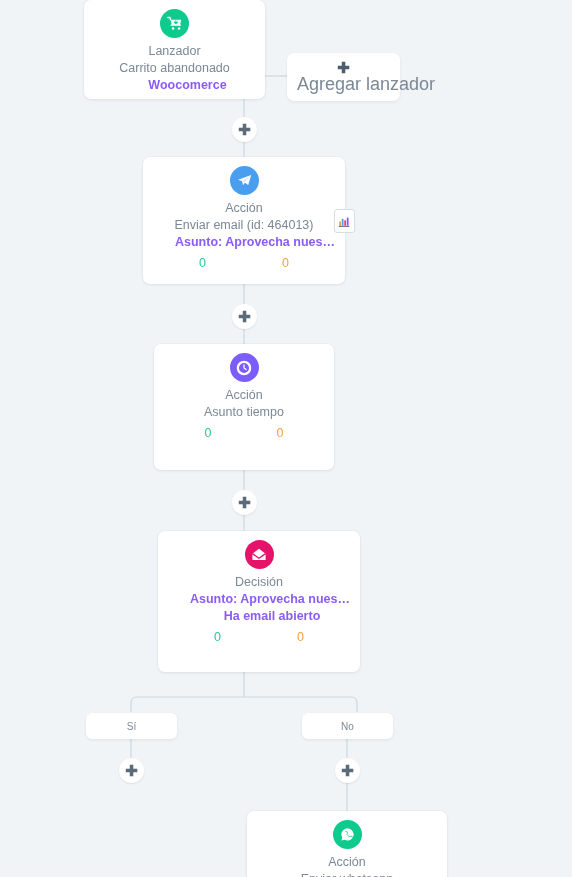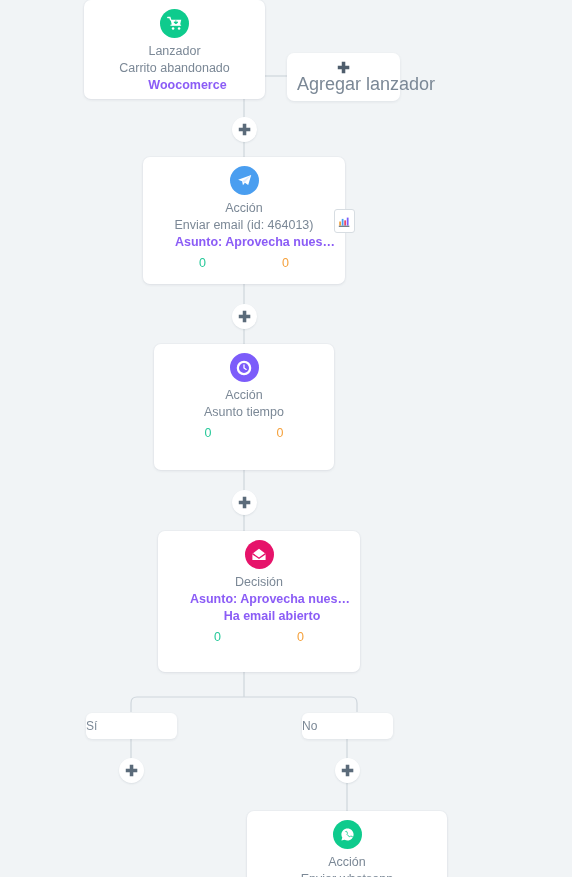--- a/index.html
+++ b/index.html
@@ -139,22 +139,22 @@
 
   
   .branch-pill {
     position: absolute;
     background: #ffffff;
     border-radius: 6px;
     box-shadow: 0 1px 3px rgba(40,60,80,0.09);
     height: 26px;
     display: flex;
     align-items: center;
-    justify-content: flex-start;
-    font-size: 12px;
+    justify-content: center;
+    font-size: 10px;
     color: #7b8896;
     cursor: pointer;
   }
 </style>
 </head>
 <body>
 
 <div id="canvas">
 
   <svg id="lines" width="572" height="877" viewBox="0 0 572 877" fill="none">

